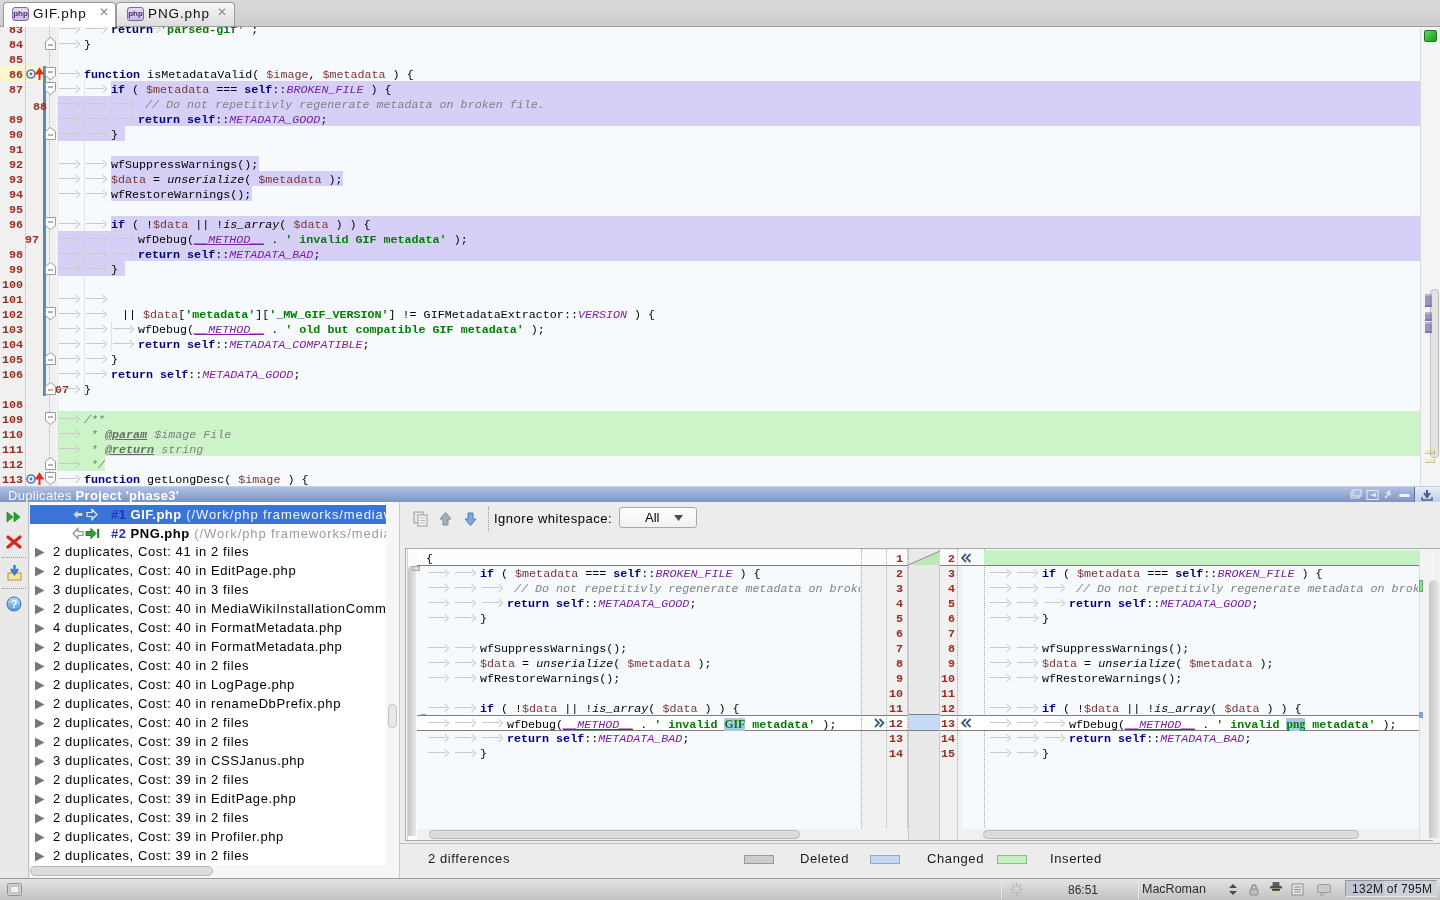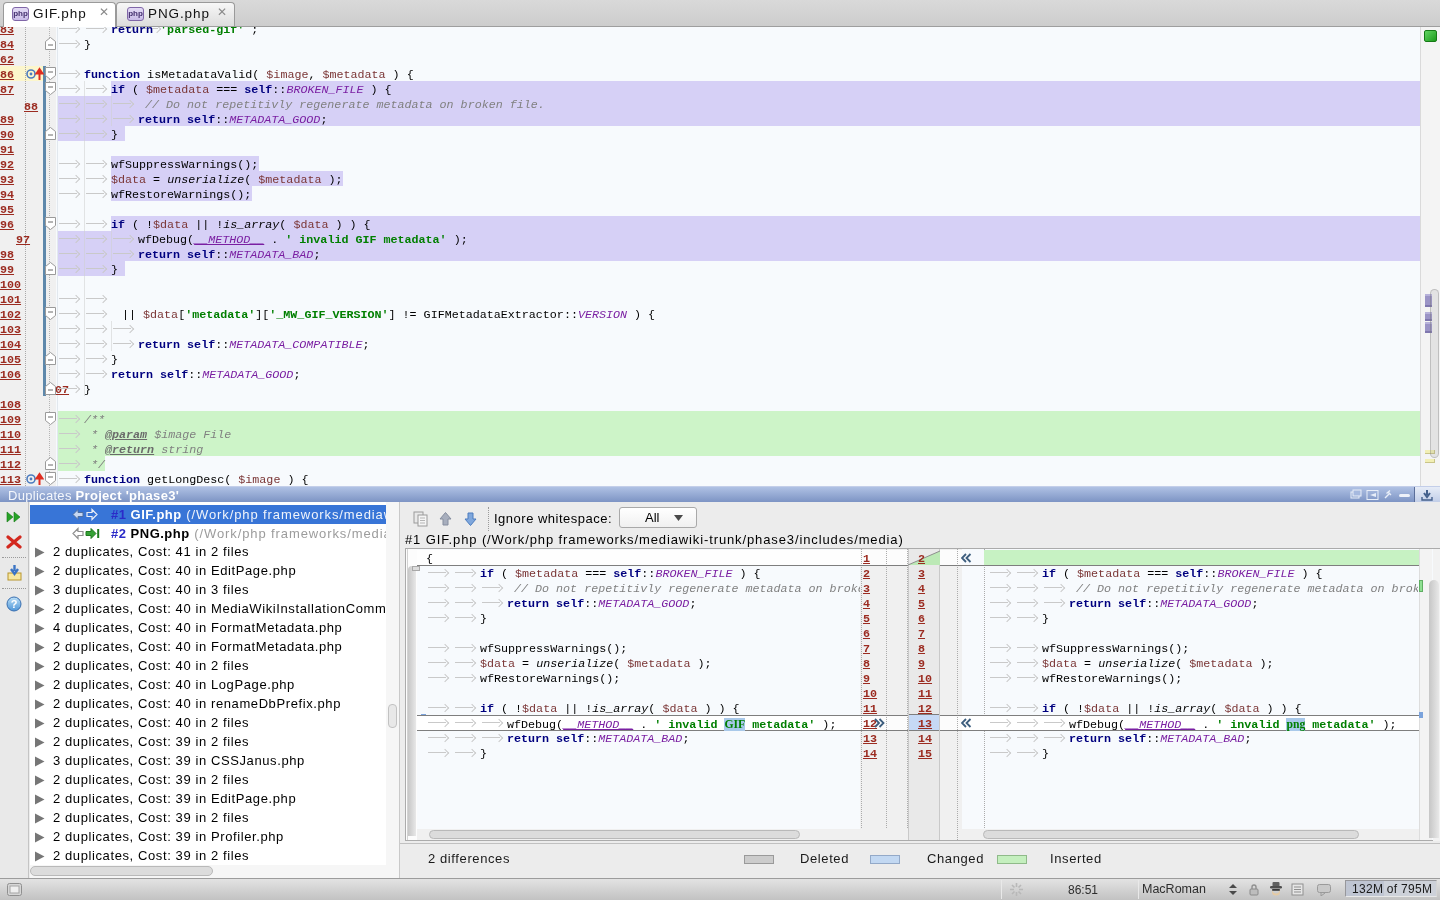--- a/index.html
+++ b/index.html
@@ -8,21 +8,21 @@
 .mono{position:absolute;font:11.7px/15px "Liberation Mono",monospace;white-space:pre;color:#000;padding-top:2px;}
 .kw{color:#00007F;font-weight:bold;}
 .vr{color:#7A3535;}
 .st{color:#007F00;font-weight:bold;}
 .cm{color:#808080;font-style:italic;}
 .cmu{color:#6A6A6A;font-style:italic;font-weight:bold;text-decoration:underline;}
 .ct{color:#7A1FA2;font-style:italic;}
 .mm{color:#7A1FA2;font-style:italic;text-decoration:underline;}
 .fi{font-style:italic;}
 .hl{color:#007F00;font-weight:bold;background:#A9C9EA;font-family:Liberation Serif, serif;}
-.ln{position:absolute;font:bold 11.7px/15px "Liberation Mono",monospace;color:#9B2B20;text-align:left;padding-top:2px;text-decoration:underline;}
+.ln{position:absolute;font:bold 11.7px/15px "Liberation Mono",monospace;color:#9B2B20;text-align:right;padding-top:2px;}
 .ta{position:absolute;width:24px;height:15px;}
 .ta:before{content:'';position:absolute;left:1px;right:5px;top:7px;border-top:1px solid #C9C9C9;}
 .ta:after{content:'';position:absolute;right:3px;top:4.5px;width:5px;height:5px;
   border-top:1px solid #C9C9C9;border-right:1px solid #C9C9C9;transform:rotate(45deg);}
 .sans{position:absolute;white-space:pre;}
 .t13{font-size:13px;letter-spacing:.6px;color:#000;}
 .phpico{position:absolute;width:17px;height:14px;background:linear-gradient(#E3DBF5,#C9BCE8);
   border:1px solid #8066A8;border-radius:3px;font:bold 8px/11px "Liberation Sans",sans-serif;
   color:#44306E;text-align:center;}
 </style></head>
@@ -58,21 +58,21 @@
 <div class="abs" style="left:57px;top:399px;width:1363px;height:15px;background:#CDF4C8;"></div>
 <div class="abs" style="left:57px;top:414px;width:1363px;height:15px;background:#CDF4C8;"></div>
 <div class="abs" style="left:57px;top:429px;width:48px;height:15px;background:#CDF4C8;"></div>
 <div class="abs" style="left:57px;top:0;width:1px;height:459px;background:#E2E8EE;"></div>
 <div class="abs" style="left:84px;top:54px;width:1px;height:315px;background:#CFCFCF;opacity:.55;"></div>
 <div class="abs" style="left:111px;top:69px;width:1px;height:30px;background:#CFCFCF;opacity:.55;"></div>
 <div class="abs" style="left:111px;top:204px;width:1px;height:30px;background:#CFCFCF;opacity:.55;"></div>
 <div class="abs" style="left:111px;top:294px;width:1px;height:30px;background:#CFCFCF;opacity:.55;"></div>
 <div class="ln" style="left:0;top:-6px;width:23px;">83</div>
 <div class="ln" style="left:0;top:9px;width:23px;">84</div>
-<div class="ln" style="left:0;top:24px;width:23px;">62</div>
+<div class="ln" style="left:0;top:24px;width:23px;">85</div>
 <div class="ln" style="left:0;top:39px;width:23px;">86</div>
 <div class="ln" style="left:0;top:54px;width:23px;">87</div>
 <div class="ln" style="left:0;top:71px;width:23px;margin-left:24px;">88</div>
 <div class="ln" style="left:0;top:84px;width:23px;">89</div>
 <div class="ln" style="left:0;top:99px;width:23px;">90</div>
 <div class="ln" style="left:0;top:114px;width:23px;">91</div>
 <div class="ln" style="left:0;top:129px;width:23px;">92</div>
 <div class="ln" style="left:0;top:144px;width:23px;">93</div>
 <div class="ln" style="left:0;top:159px;width:23px;">94</div>
 <div class="ln" style="left:0;top:174px;width:23px;">95</div>
@@ -199,20 +199,21 @@
 <i class="ta" style="left:85px;top:234px;"></i>
 <div class="mono" style="left:111px;top:234px;"><span class="pl">}</span></div>
 <i class="ta" style="left:58px;top:264px;"></i>
 <i class="ta" style="left:85px;top:264px;"></i>
 <i class="ta" style="left:58px;top:279px;"></i>
 <i class="ta" style="left:85px;top:279px;"></i>
 <div class="mono" style="left:122px;top:279px;"><span class="pl">|| </span><span class="vr">$data</span><span class="pl">[</span><span class="st">'metadata'</span><span class="pl">][</span><span class="st">'_MW_GIF_VERSION'</span><span class="pl">] != GIFMetadataExtractor::</span><span class="ct">VERSION</span><span class="pl"> ) {</span></div>
 <i class="ta" style="left:58px;top:294px;"></i>
 <i class="ta" style="left:85px;top:294px;"></i>
 <i class="ta" style="left:112px;top:294px;"></i>
+<div class="mono" style="left:138px;top:294px;"><span class="pl">wfDebug(</span><span class="mm">__METHOD__</span><span class="pl"> . </span><span class="st">' old but compatible GIF metadata'</span><span class="pl"> );</span></div>
 <i class="ta" style="left:58px;top:309px;"></i>
 <i class="ta" style="left:85px;top:309px;"></i>
 <i class="ta" style="left:112px;top:309px;"></i>
 <div class="mono" style="left:138px;top:309px;"><span class="kw">return</span><span class="pl"> </span><span class="kw">self</span><span class="pl">::</span><span class="ct">METADATA_COMPATIBLE</span><span class="pl">;</span></div>
 <i class="ta" style="left:58px;top:324px;"></i>
 <i class="ta" style="left:85px;top:324px;"></i>
 <div class="mono" style="left:111px;top:324px;"><span class="pl">}</span></div>
 <i class="ta" style="left:58px;top:339px;"></i>
 <i class="ta" style="left:85px;top:339px;"></i>
 <div class="mono" style="left:111px;top:339px;"><span class="kw">return</span><span class="pl"> </span><span class="kw">self</span><span class="pl">::</span><span class="ct">METADATA_GOOD</span><span class="pl">;</span></div>
@@ -377,21 +378,20 @@
 <svg class="abs" style="left:463px;top:9px;" width="15" height="16">
       <path d="M7.5 14.5 L13 8 L10 8 L10 2 L5 2 L5 8 L2 8 Z" fill="#7FA7DC" stroke="#4C7DBF"></path>
     </svg>
 <div class="abs" style="left:488px;top:5px;width:1px;height:24px;border-left:1px dotted #9A9A9A;"></div>
 <div class="sans" style="left:494px;top:9px;font-size:13px;letter-spacing:.5px;color:#000;">Ignore whitespace:</div>
 <div class="abs" style="left:619px;top:5px;width:78px;height:21px;background:linear-gradient(#FFFFFF,#F0F0F0);border:1px solid #A9A9A9;border-radius:3px;"></div>
 <div class="sans" style="left:645px;top:8px;font-size:13px;color:#000;">All</div>
 <svg class="abs" style="left:674px;top:13px;" width="10" height="7">
       <path d="M0 0 L9 0 L4.5 6 Z" fill="#4A4A4A"></path>
     </svg>
-<div class="sans" style="left:405px;top:30px;font-size:13px;letter-spacing:.88px;color:#000;">#1 GIF.php (/Work/php frameworks/mediawiki-trunk/phase3/includes/media)</div>
 <div class="abs" style="left:405px;top:46px;width:1028px;height:293px;border:1px solid #ABABAB;border-right:none;background:#F7FAFD;overflow:hidden;" id="diffbox">
 <div class="abs" style="left:0;top:0;width:11px;height:291px;background:#FCFCFC;"></div>
 <div class="abs" style="left:1px;top:0;width:1px;height:291px;background:#D2D2D2;"></div>
 <div class="abs" style="left:2px;top:17px;width:8px;height:270px;border-radius:4px 4px 0 0;background:linear-gradient(90deg,#C6C6C6,#E8E8E8);"></div>
 <div class="abs" style="left:6px;top:17px;width:8px;height:5px;background:#DCDCDC;border:1px solid #A8A8A8;"></div>
 <div class="abs" style="left:15px;top:165px;width:5px;height:5px;background:#7BA3DC;"></div>
 <div class="abs" style="left:454px;top:0;width:48px;height:291px;background:#F0F0F0;"></div>
 <div class="abs" style="left:502px;top:0;width:32px;height:291px;background:#E9E9E9;border-left:1px solid #C9C9C9;border-right:1px solid #C9C9C9;"></div>
 <div class="abs" style="left:534px;top:0;width:22px;height:291px;background:#F0F0F0;"></div>
 <div class="abs" style="left:1013px;top:0;width:13px;height:291px;background:#F3F3F3;border-left:1px solid #DDDDDD;"></div>

